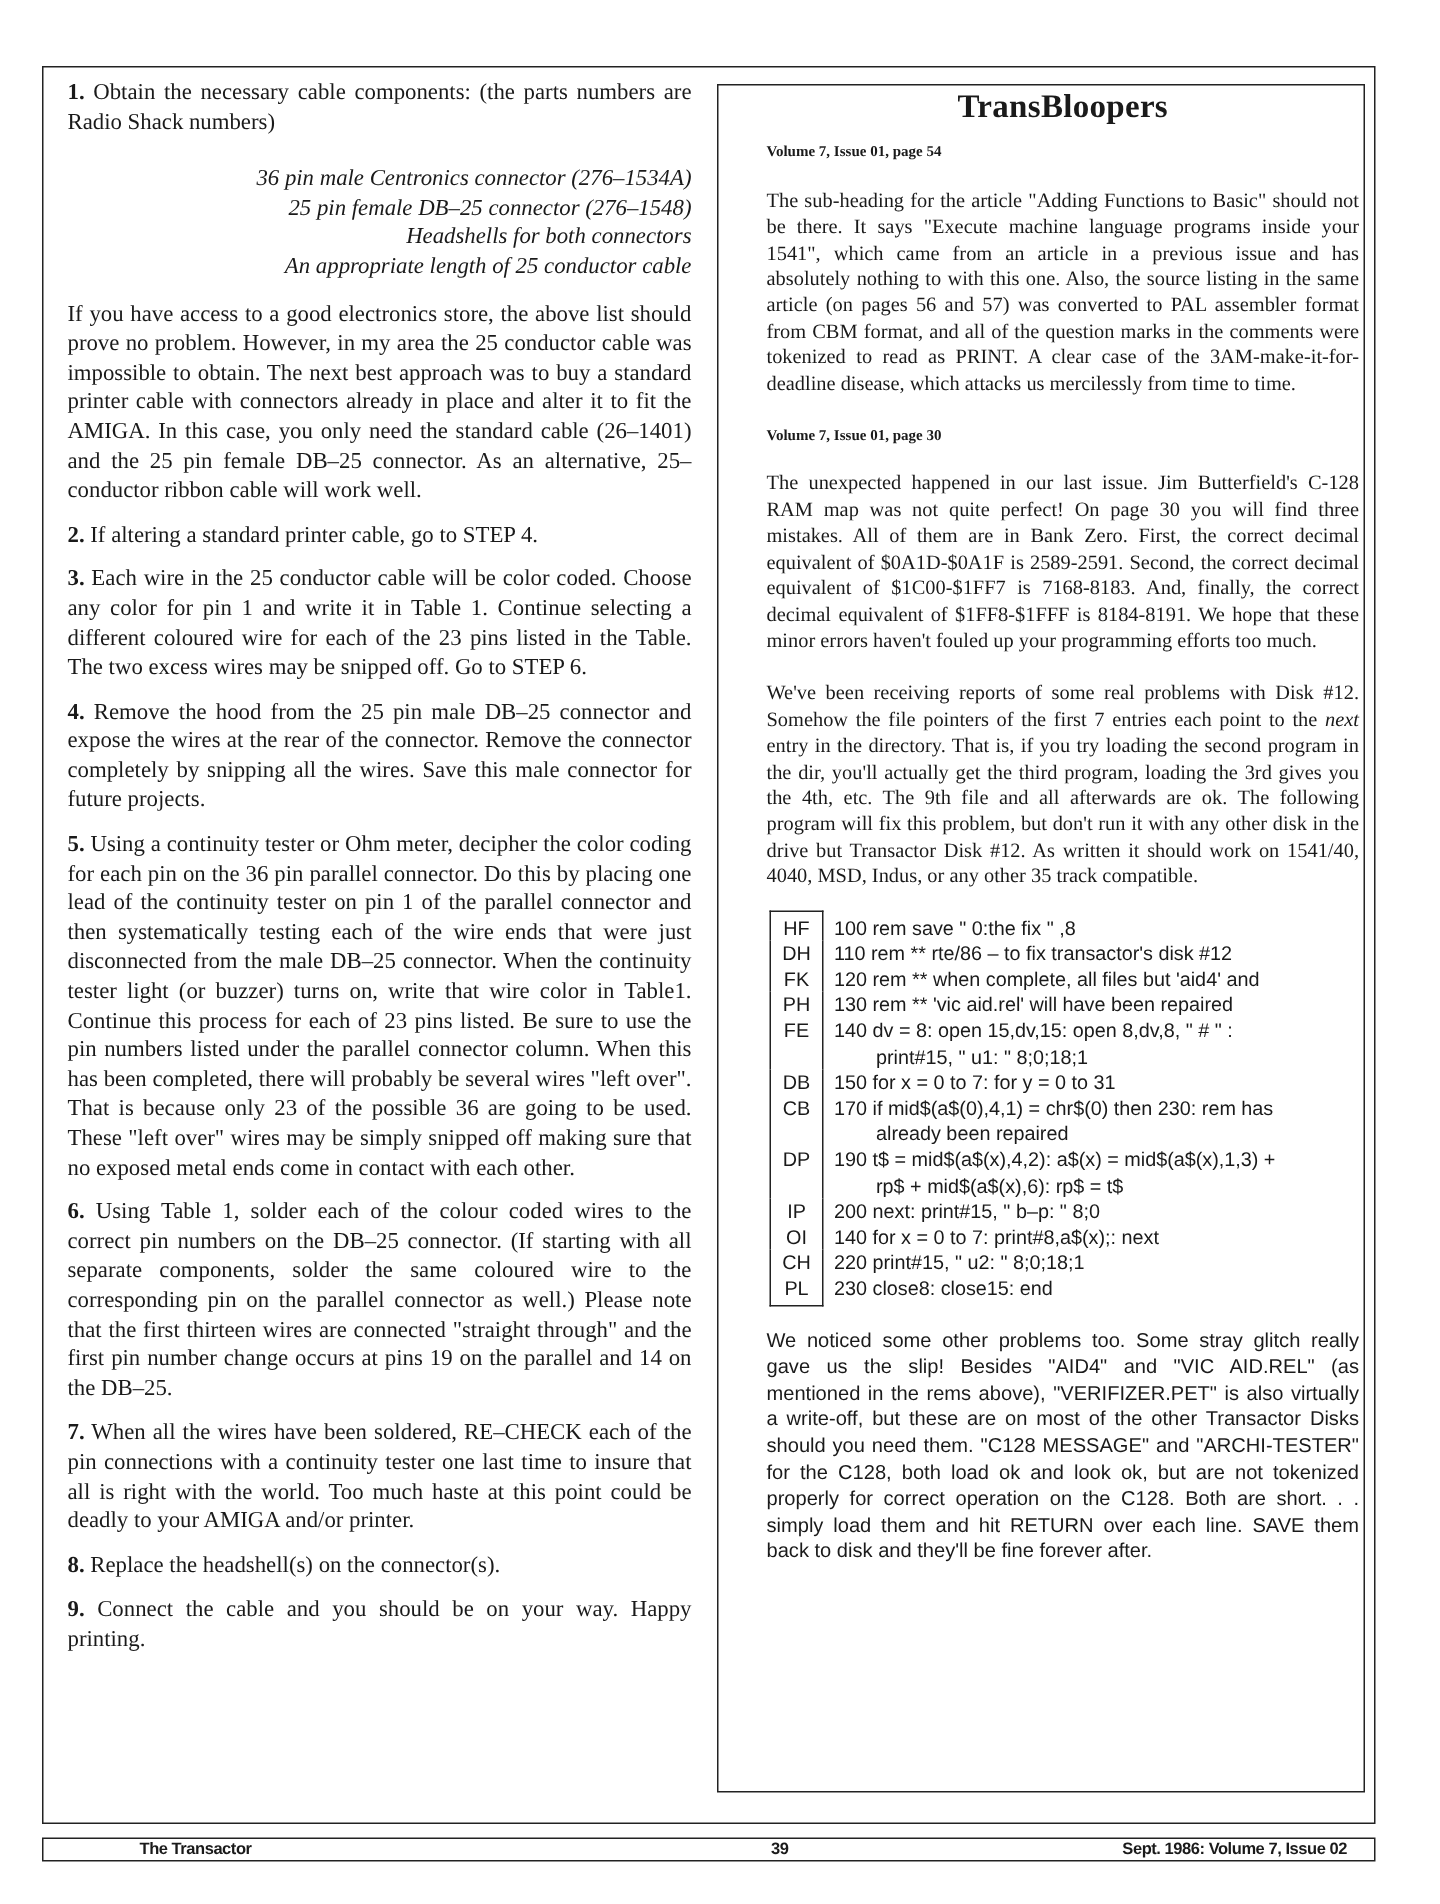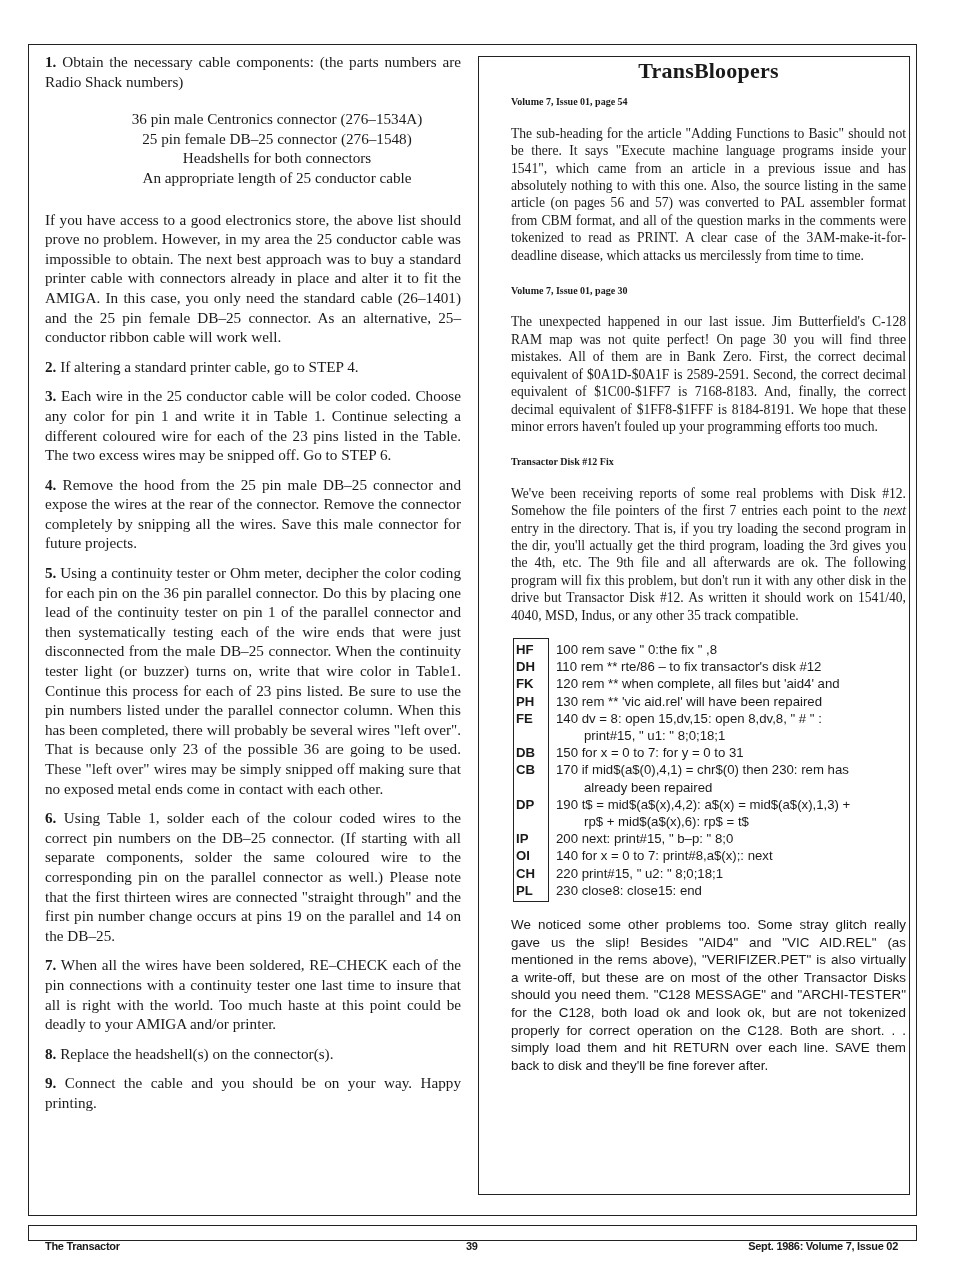--- a/index.html
+++ b/index.html
@@ -11,21 +11,21 @@
     position: absolute; left: 28px; top: 44px; width: 889px; height: 1172px;
     border: 1.5px solid #222; box-sizing: border-box;
   }
   .left-col {
     position: absolute; left: 45px; top: 52px; width: 416px;
     font-size: 15.2px; line-height: 19.6px; text-align: justify;
   }
   .left-col h2 { font-size: 15.5px; font-weight: bold; margin: 0 0 16px 0; }
   .left-col p { margin: 0 0 10px 0; }
   .left-col .num { font-weight: bold; }
-  .parts { margin: 18px 0 22px 48px; text-align: center; }
+  .parts { margin: 18px 0 12px 48px; text-align: right; font-style: italic; }
   .parts div { line-height: 19.6px; }
   .right-box {
     position: absolute; left: 478px; top: 56px; width: 432px; height: 1139px;
     border: 1.5px solid #222; box-sizing: border-box;
   }
   .right-col {
     position: absolute; left: 511px; top: 60px; width: 395px;
     font-size: 13.6px; line-height: 17.4px; text-align: justify;
   }
   .right-col h1 {
@@ -34,38 +34,38 @@
   }
   .right-col h3 { font-size: 10px; font-weight: bold; margin: 0 0 14px 0; }
   .right-col p { margin: 0 0 18px 0; }
   .right-col p.tight { margin-bottom: 14px; }
   .listing {
     margin: 0 0 14px 2px; font-family: "Liberation Sans", sans-serif;
     font-size: 13.2px; line-height: 17.2px; display: table; border-collapse: collapse;
   }
   .lrow { display: table-row; }
   .lcode {
-    display: table-cell; width: 30px; text-align: left;
-    border-left: 1px solid #222; border-right: 1px solid #222; padding: 0 2px; font-weight: bold;
+    display: table-cell; width: 30px; text-align: center;
+    border-left: 1px solid #222; border-right: 1px solid #222; padding: 0 2px;
   }
   .lrow:first-child .lcode { border-top: 1px solid #222; padding-top: 2px; }
   .lrow:last-child .lcode { border-bottom: 1px solid #222; padding-bottom: 2px; }
   .ltext { display: table-cell; padding-left: 7px; }
   .ltext .cont { display: block; padding-left: 28px; }
   .sans-para {
     font-family: "Liberation Sans", sans-serif; font-size: 13.4px; line-height: 17.6px;
     text-align: justify; margin: 0;
   }
   .footer {
     position: absolute; left: 28px; top: 1225px; width: 889px; height: 16px;
     border: 1.5px solid #222; box-sizing: border-box;
     font-family: "Liberation Sans", sans-serif; font-weight: bold; font-size: 11px;
     letter-spacing: -0.3px;
   }
-  .footer span { position: absolute; top: 14px; }
+  .footer span { position: absolute; top: 1px; margin-left: 48px; }
   .f-left { left: 16px; }
   .f-center { left: 437px; }
   .f-right { right: 18px; }
 </style>
 </head>
 <body>
 
 <div class="page-frame"></div>
 
 <div class="left-col">
@@ -91,21 +91,20 @@
 
 <div class="right-col">
   <h1>TransBloopers</h1>
 
   <h3>Volume 7, Issue 01, page 54</h3>
   <p>The sub-heading for the article "Adding Functions to Basic" should not be there. It says "Execute machine language programs inside your 1541", which came from an article in a previous issue and has absolutely nothing to with this one. Also, the source listing in the same article (on pages 56 and 57) was converted to PAL assembler format from CBM format, and all of the question marks in the comments were tokenized to read as PRINT. A clear case of the 3AM-make-it-for-deadline disease, which attacks us mercilessly from time to time.</p>
 
   <h3>Volume 7, Issue 01, page 30</h3>
   <p>The unexpected happened in our last issue. Jim Butterfield's C-128 RAM map was not quite perfect! On page 30 you will find three mistakes. All of them are in Bank Zero. First, the correct decimal equivalent of $0A1D-$0A1F is 2589-2591. Second, the correct decimal equivalent of $1C00-$1FF7 is 7168-8183. And, finally, the correct decimal equivalent of $1FF8-$1FFF is 8184-8191. We hope that these minor errors haven't fouled up your programming efforts too much.</p>
 
-  <h3>Transactor Disk #12 Fix</h3>
   <p class="tight"><span>We've been receiving reports of some real problems with Disk #12. Somehow the file pointers of the first 7 entries each point to the </span><i>next</i><span> entry in the directory. That is, if you try loading the second program in the dir, you'll actually get the third program, loading the 3rd gives you the 4th, etc. The 9th file and all afterwards are ok. The following program will fix this problem, but don't run it with any other disk in the drive but Transactor Disk #12. As written it should work on 1541/40, 4040, MSD, Indus, or any other 35 track compatible.</span></p>
 
   <div class="listing">
     <div class="lrow">
         <div class="lcode">HF</div>
         <div class="ltext"><span>100 rem save " 0:the fix " ,8</span></div>
       </div>
     <div class="lrow">
         <div class="lcode">DH</div>
         <div class="ltext"><span>110 rem ** rte/86 – to fix transactor's disk #12</span></div>

